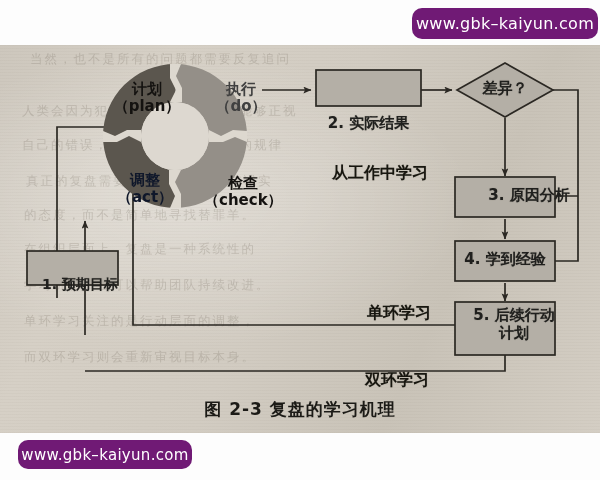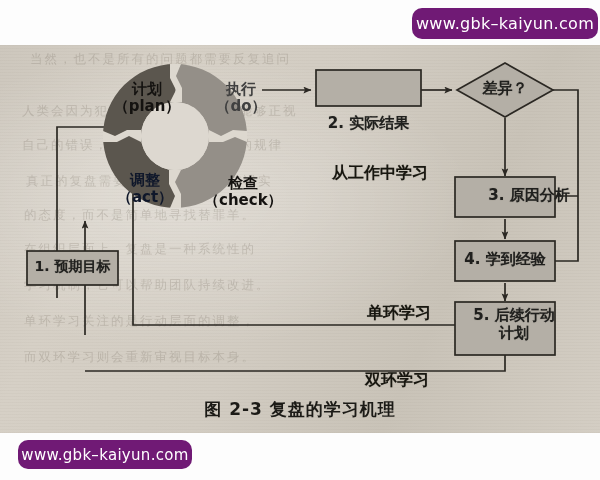--- a/index.html
+++ b/index.html
@@ -155,21 +155,21 @@
 
   <div class="donutlabel" style="left:112px;top:81px;width:70px;font-size:15px;color:#141210;">计划
 （plan）</div>
   <div class="donutlabel" style="left:208px;top:81px;width:66px;font-size:15px;color:#404040;">执行
 （do）</div>
   <div class="donutlabel" style="left:204px;top:175px;width:78px;font-size:15px;color:#141210;">检查
 （check）</div>
   <div class="donutlabel" style="left:110px;top:172px;width:70px;font-size:15px;color:#0f172a;">调整
 （act）</div>
 
-  <div class="boxlabel" style="left:27px;top:258px;width:91px;font-size:14px;">1. 预期目标</div>
+  <div class="boxlabel" style="left:27px;top:276px;width:91px;font-size:14px;text-align:right;">1. 预期目标</div>
   <div class="boxlabel" style="left:316px;top:78px;width:105px;font-size:15px;margin-top:37px;">2. 实际结果</div>
   <div class="boxlabel" style="left:465px;top:80px;width:80px;font-size:15px;">差异？</div>
   <div class="boxlabel" style="left:455px;top:187px;width:100px;font-size:15px;padding-left:24px;">3. 原因分析</div>
   <div class="boxlabel" style="left:455px;top:251px;width:100px;font-size:15px;">4. 学到经验</div>
   <div class="boxlabel" style="left:455px;top:307px;width:118px;font-size:15px;">5. 后续行动
 计划</div>
 
   <div class="freelabel" style="left:332px;top:163px;font-size:16px;">从工作中学习</div>
   <div class="freelabel" style="left:367px;top:303px;font-size:16px;">单环学习</div>
   <div class="freelabel" style="left:365px;top:370px;font-size:16px;">双环学习</div>

